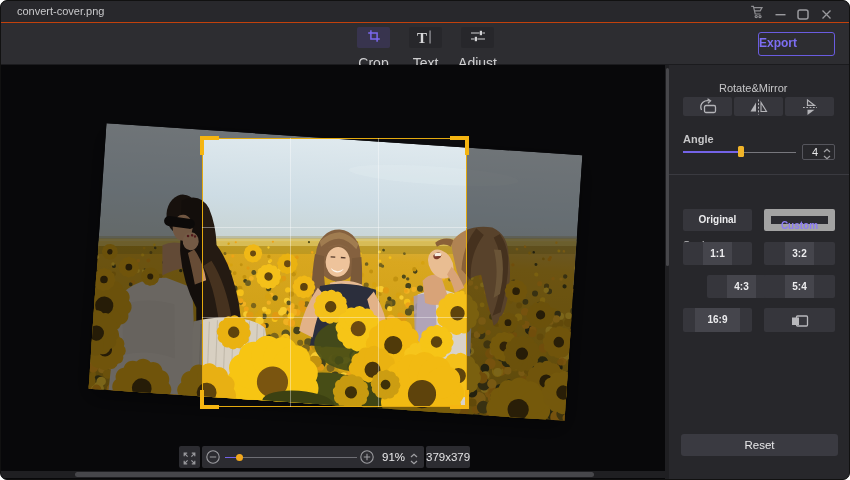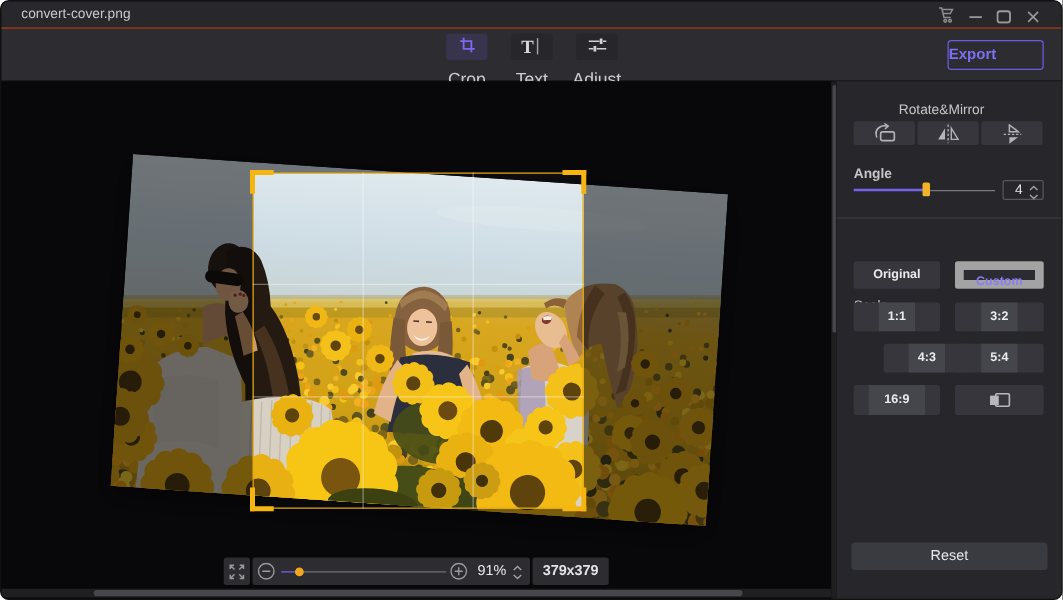--- a/index.html
+++ b/index.html
@@ -22,21 +22,21 @@
 .gl { position:absolute; background:rgba(255,255,255,0.38); z-index:21; }
 .ch { position:absolute; width:19px; height:19px; z-index:22; }
 .ch.tl { left:-2px; top:-2px; border-top:4px solid #f5b511; border-left:4px solid #f5b511; }
 .ch.tr { right:-2px; top:-2px; border-top:4px solid #f5b511; border-right:4px solid #f5b511; }
 .ch.bl { left:-2px; bottom:-2px; border-bottom:4px solid #f5b511; border-left:4px solid #f5b511; }
 .ch.br { right:-2px; bottom:-2px; border-bottom:4px solid #f5b511; border-right:4px solid #f5b511; }
 .htext { position:absolute; left:231px; top:100px; z-index:23; }
 .zoombar { position:absolute; z-index:30; background:#2c2c31; border-radius:2px; height:22px; top:381px; }
 .zb1 { left:178px; width:21px; }
 .zb2 { left:201px; width:222px; }
-.zb3 { left:425px; width:61px; color:#e4e4e6; font-size:11.5px; text-align:center; line-height:22px;font-weight:bold; }
+.zb3 { left:425px; width:44px; color:#e4e4e6; font-size:11.5px; text-align:center; line-height:22px; }
 .zb2 .sl { position:absolute; top:10.5px; height:1.8px; }
 .vsb { position:absolute; left:664px; top:0; width:4px; height:416px; background:#1f1f22; z-index:29; }
 .vsb .th { position:absolute; left:0.5px; top:3px; width:3px; height:198px; background:#47474b; border-radius:2px; }
 .hsb { position:absolute; left:0; top:406px; width:664px; height:7px; background:#1f1f22; z-index:29; }
 .hsb .th { position:absolute; left:74px; top:1px; height:5px; width:519px; background:#47474b; border-radius:3px; }
 .panel { position:absolute; left:668px; top:64px; width:182px; height:416px; background:#27272b; }
 .plabel { position:absolute; left:14px; font-size:11px; color:#c6c6c8; }
 .pbtn { position:absolute; background:#36363c; border-radius:2px; text-align:center; }
 .rmb { top:32px; width:49px; height:19px; }
 .spin { position:absolute; left:133px; top:79px; width:33px; height:16px; border:1px solid #55555c; border-radius:2px; }

